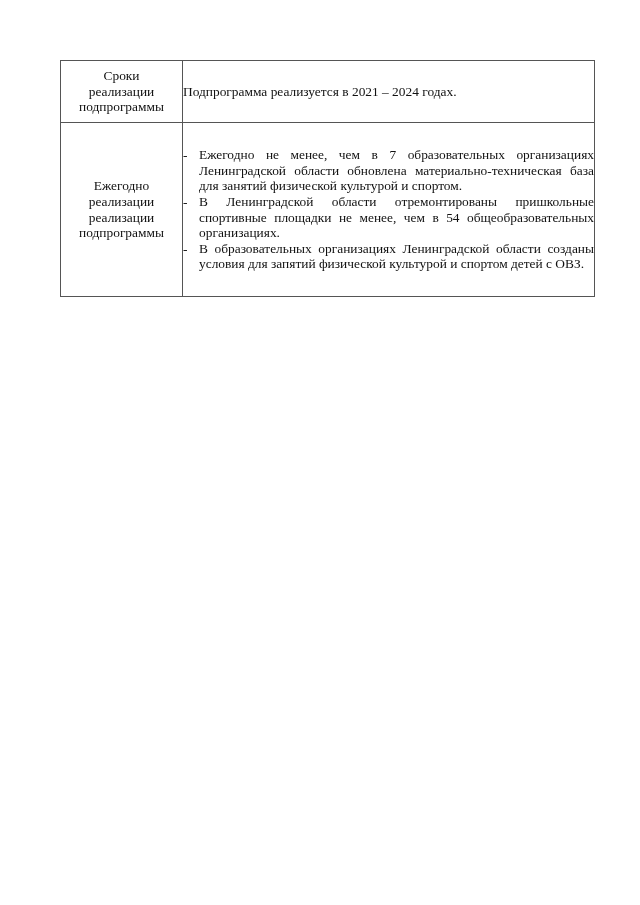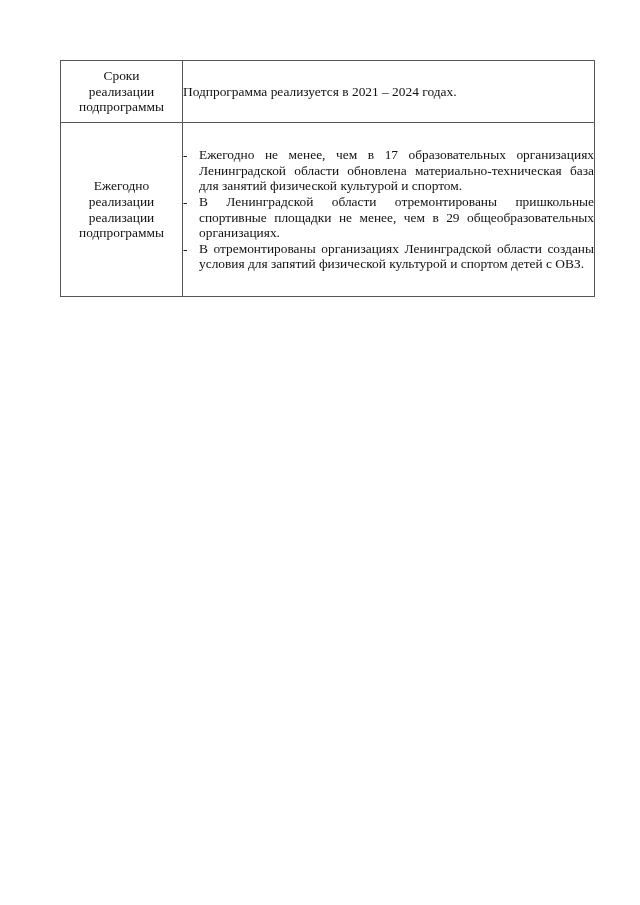--- a/index.html
+++ b/index.html
@@ -90,28 +90,28 @@
       <td class="label-cell">
         <span class="label-text">Ежегодно</span>
         <span class="label-text">реализации</span>
         <span class="label-text">реализации</span>
         <span class="label-text">подпрограммы</span>
       </td>
       <td class="value-cell">
         <ul class="results-list">
           <li>
             <span class="dash">-</span>
-            <span>Ежегодно не менее, чем в 17 образовательных организациях Ленинградской области обновлена материально-техническая база для занятий физической культурой и спортом.</span>
+            <span>Ежегодно не менее, чем в 7 образовательных организациях Ленинградской области обновлена материально-техническая база для занятий физической культурой и спортом.</span>
           </li>
           <li>
             <span class="dash">-</span>
-            <span>В Ленинградской области отремонтированы пришкольные спортивные площадки не менее, чем в 29 общеобразовательных организациях.</span>
+            <span>В Ленинградской области отремонтированы пришкольные спортивные площадки не менее, чем в 54 общеобразовательных организациях.</span>
           </li>
           <li>
             <span class="dash">-</span>
-            <span>В отремонтированы организациях Ленинградской области созданы условия для запятий физической культурой и спортом детей с ОВЗ.</span>
+            <span>В образовательных организациях Ленинградской области созданы условия для запятий физической культурой и спортом детей с ОВЗ.</span>
           </li>
         </ul>
       </td>
     </tr>
   </tbody>
     </table>
 </div>
 
 </body></html>

